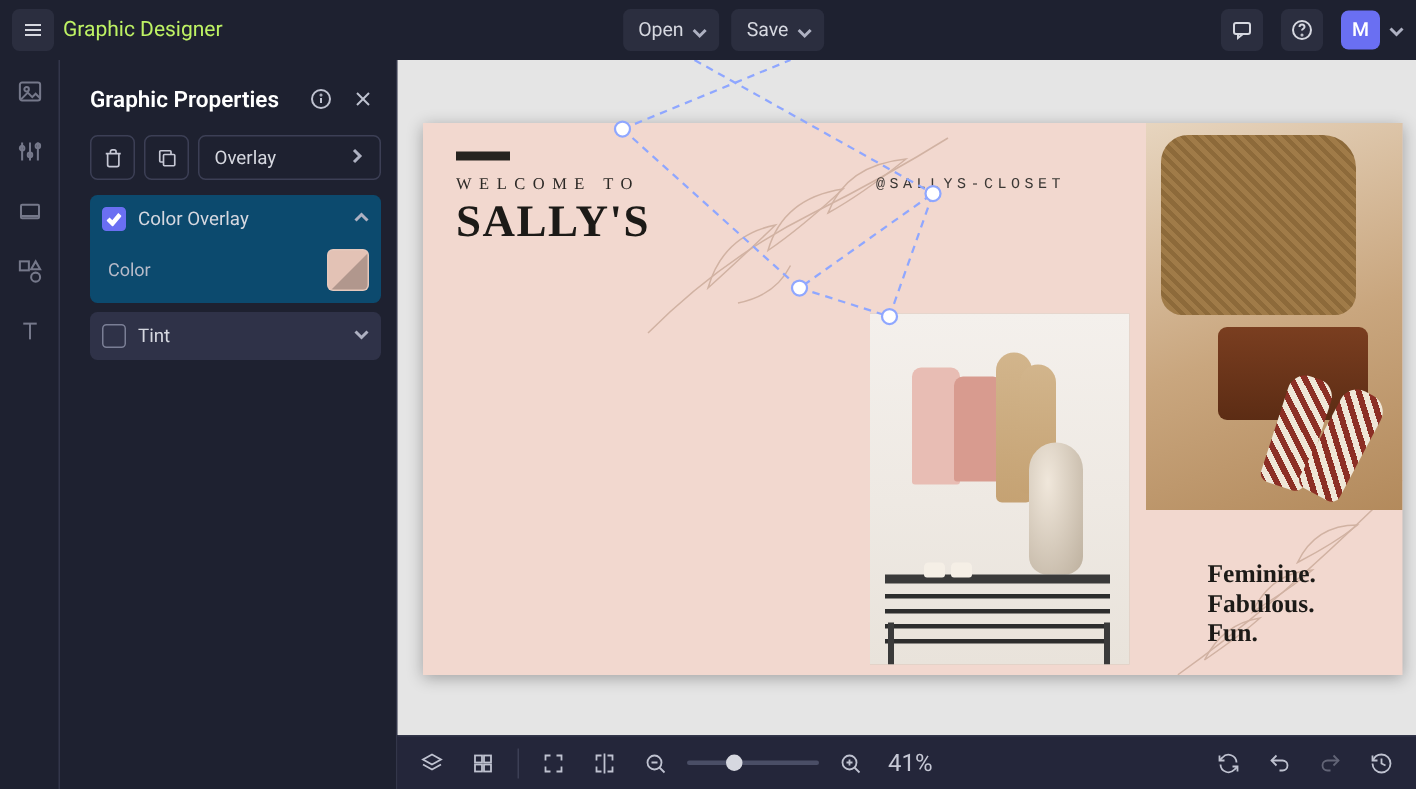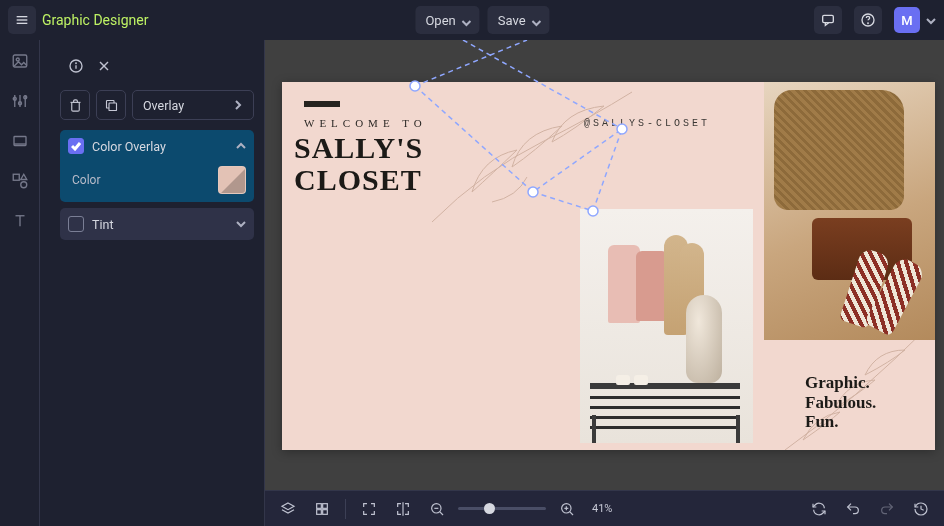--- a/index.html
+++ b/index.html
@@ -38,27 +38,27 @@
 .prop-group.active { background: #0c4a6e; }
 .prop-head { height: 32px; display: flex; align-items: center; padding: 0 8px; font-size: 12.5px; cursor: pointer; }
 .checkbox { width: 16px; height: 16px; border-radius: 3px; border: 1.5px solid #7a7e95; margin-right: 8px; display: flex; align-items: center; justify-content: center; }
 .checkbox.checked { background: #6a6ff2; border-color: #6a6ff2; }
 .checkbox.checked svg { width: 10px; height: 10px; stroke: #fff; stroke-width: 3; fill: none; }
 .prop-head .chev { margin-left: auto; }
 .color-row { height: 40px; display: flex; align-items: center; padding: 0 8px 4px 12px; font-size: 12px; color: #b8bbc9; }
 .swatch { width: 28px; height: 28px; border-radius: 4px; margin-left: auto; position: relative; overflow: hidden; border: 1px solid rgba(255,255,255,0.1); }
 
 
-.canvas-area { position: absolute; left: 265px; top: 40px; right: 0; bottom: 36px; background: #404040; overflow: hidden; }
+.canvas-area { position: absolute; left: 265px; top: 40px; right: 0; bottom: 36px; background: #e5e5e5; overflow: hidden; }
 .artboard { position: absolute; left: 17px; top: 42px; width: 653px; height: 368px; background: #f2d8cf; box-shadow: 0 2px 10px rgba(0,0,0,0.3); }
 
 
 .ab-bar { position: absolute; left: 22px; top: 19px; width: 36px; height: 6px; background: #26231f; }
 .ab-welcome { position: absolute; left: 22px; top: 35px; font-size: 11px; letter-spacing: 5px; color: #2b2825; font-family: Georgia, serif; }
-.ab-title { position: absolute; left: 12px; top: 50px; font-size: 30px; line-height: 1.05; font-weight: 700; color: #1c1a17; font-family: Georgia, "Times New Roman", serif; letter-spacing: 1px; }
+.ab-title { position: absolute; left: 22px; top: 50px; font-size: 30px; line-height: 1.05; font-weight: 700; color: #1c1a17; font-family: Georgia, "Times New Roman", serif; letter-spacing: 1px; }
 .ab-handle { position: absolute; left: 302px; top: 36px; font-size: 10px; letter-spacing: 3px; color: #3b3835; font-family: Liberation Mono, monospace; }
 .ab-tag { position: absolute; left: 523px; bottom: 18px; font-family: Georgia, serif; font-weight: 700; font-size: 17px; line-height: 1.15; color: #1c1a17; }
 
 .photo { position: absolute; background: #cfc1b6; overflow: hidden; }
 .photo1 { left: 298px; top: 127px; width: 173px; height: 234px; }
 .photo2 { left: 482px; top: 0; width: 171px; height: 258px; }
 
 
 .p1-wall { position: absolute; inset: 0; background: linear-gradient(#f4f0ec, #e9e3db); }
 .p1-rack { position: absolute; left: 10px; bottom: 18px; width: 150px; height: 6px; background: #3a3a3a; }
@@ -82,21 +82,21 @@
 .selection-line { stroke: #8fa7ff; stroke-width: 1.5; stroke-dasharray: 5 4; fill: none; }
 .sel-handle { fill: #fff; stroke: #8fa7ff; stroke-width: 1.5; }
 
 
 .bottombar { position: absolute; left: 265px; right: 0; bottom: 0; height: 36px; background: #24263a; border-top: 1px solid #33364a; display: flex; align-items: center; padding: 0 10px; gap: 8px; }
 .bottombar .sep { width: 1px; height: 20px; background: #3c3f55; margin: 0 2px; }
 .bb-btn { width: 26px; height: 26px; display:flex; align-items:center; justify-content:center; cursor:pointer; border-radius:4px; }
 .bb-btn svg { width:16px; height:16px; stroke:#bfc2d0; fill:none; stroke-width:1.8; }
 .zoom-track { width: 88px; height: 3px; background: #4a4e66; border-radius: 2px; position: relative; cursor:pointer; }
 .zoom-thumb { position:absolute; top:-4px; width:11px; height:11px; background:#d6d8e0; border-radius:50%; }
-.zoom-label { font-size: 11px; color:#c6c8d5; margin-left:4px; }
+.zoom-label { font-size: 16px; color:#c6c8d5; margin-left:4px; }
 .bottombar .spacer { flex: 1; }
 
 .chev svg { width: 10px; height: 10px; stroke: #aeb1c2; fill:none; stroke-width:2; }
 </style>
 </head>
 <body>
 
 <div class="topbar">
   <div class="icon-btn">
     <svg viewBox="0 0 24 24">
@@ -177,20 +177,21 @@
   <div class="rail-btn">
       <svg viewBox="0 0 24 24">
         <line x1="6" y1="5" x2="18" y2="5"></line>
         <line x1="12" y1="5" x2="12" y2="19"></line>
       </svg>
     </div>
 </div>
 
 <div class="panel">
   <div class="panel-head">
+    <h2>Graphic Properties</h2>
     <div class="hicon">
         <svg viewBox="0 0 24 24">
           <circle cx="12" cy="12" r="9"></circle>
           <line x1="12" y1="11" x2="12" y2="16"></line>
           <circle cx="12" cy="8" r="0.5" fill="#bfc2d0"></circle>
         </svg>
       </div>
     <div class="hicon">
         <svg viewBox="0 0 24 24">
           <line x1="6" y1="6" x2="18" y2="18"></line>
@@ -269,21 +270,20 @@
       <path d="M150 0 Q110 40 70 75 Q35 105 0 130"></path>
       <path d="M120 30 Q92 30 80 55 Q105 42 120 30 Z"></path>
       <path d="M90 60 Q62 62 50 88 Q76 72 90 60 Z"></path>
       <path d="M55 92 Q30 96 18 120 Q44 102 55 92 Z"></path>
     </svg>
 
     <div class="ab-bar"></div>
     <div class="ab-welcome">WELCOME TO</div>
     <div class="ab-title">
       <span>SALLY'S</span><br>
-      <span>CLOSET</span>
     </div>
     <div class="ab-handle">@SALLYS-CLOSET</div>
 
     <div class="photo photo1">
       <div class="p1-wall"></div>
       <div class="p1-dress" style="left:28px;background:#e8bdb4"></div>
       <div class="p1-dress" style="left:56px;background:#d89b8f;height:70px;top:42px"></div>
       <div class="p1-pampas" style="left:84px"></div>
       <div class="p1-pampas" style="left:100px;height:86px;top:34px"></div>
       <div class="p1-vasebody"></div>
@@ -300,21 +300,21 @@
 
     <div class="photo photo2">
       <div class="p2-bg"></div>
       <div class="p2-basket"></div>
       <div class="p2-box"></div>
       <div class="p2-shoe" style="left:86px;top:168px"></div>
       <div class="p2-shoe" style="left:116px;top:176px;transform:rotate(28deg)"></div>
     </div>
 
     <div class="ab-tag">
-      <span>Graphic.</span><br>
+      <span>Feminine.</span><br>
       <span>Fabulous.</span><br>
       <span>Fun.</span>
     </div>
   </div>
 
   <svg style="position:absolute;left:0;top:0;width:100%;height:100%;pointer-events:none">
     <polyline class="selection-line" points="150,46 262,0"></polyline>
     <polyline class="selection-line" points="150,46 268,152 357,89"></polyline>
     <polyline class="selection-line" points="198,0 357,89"></polyline>
     <polyline class="selection-line" points="268,152 328,171"></polyline>

